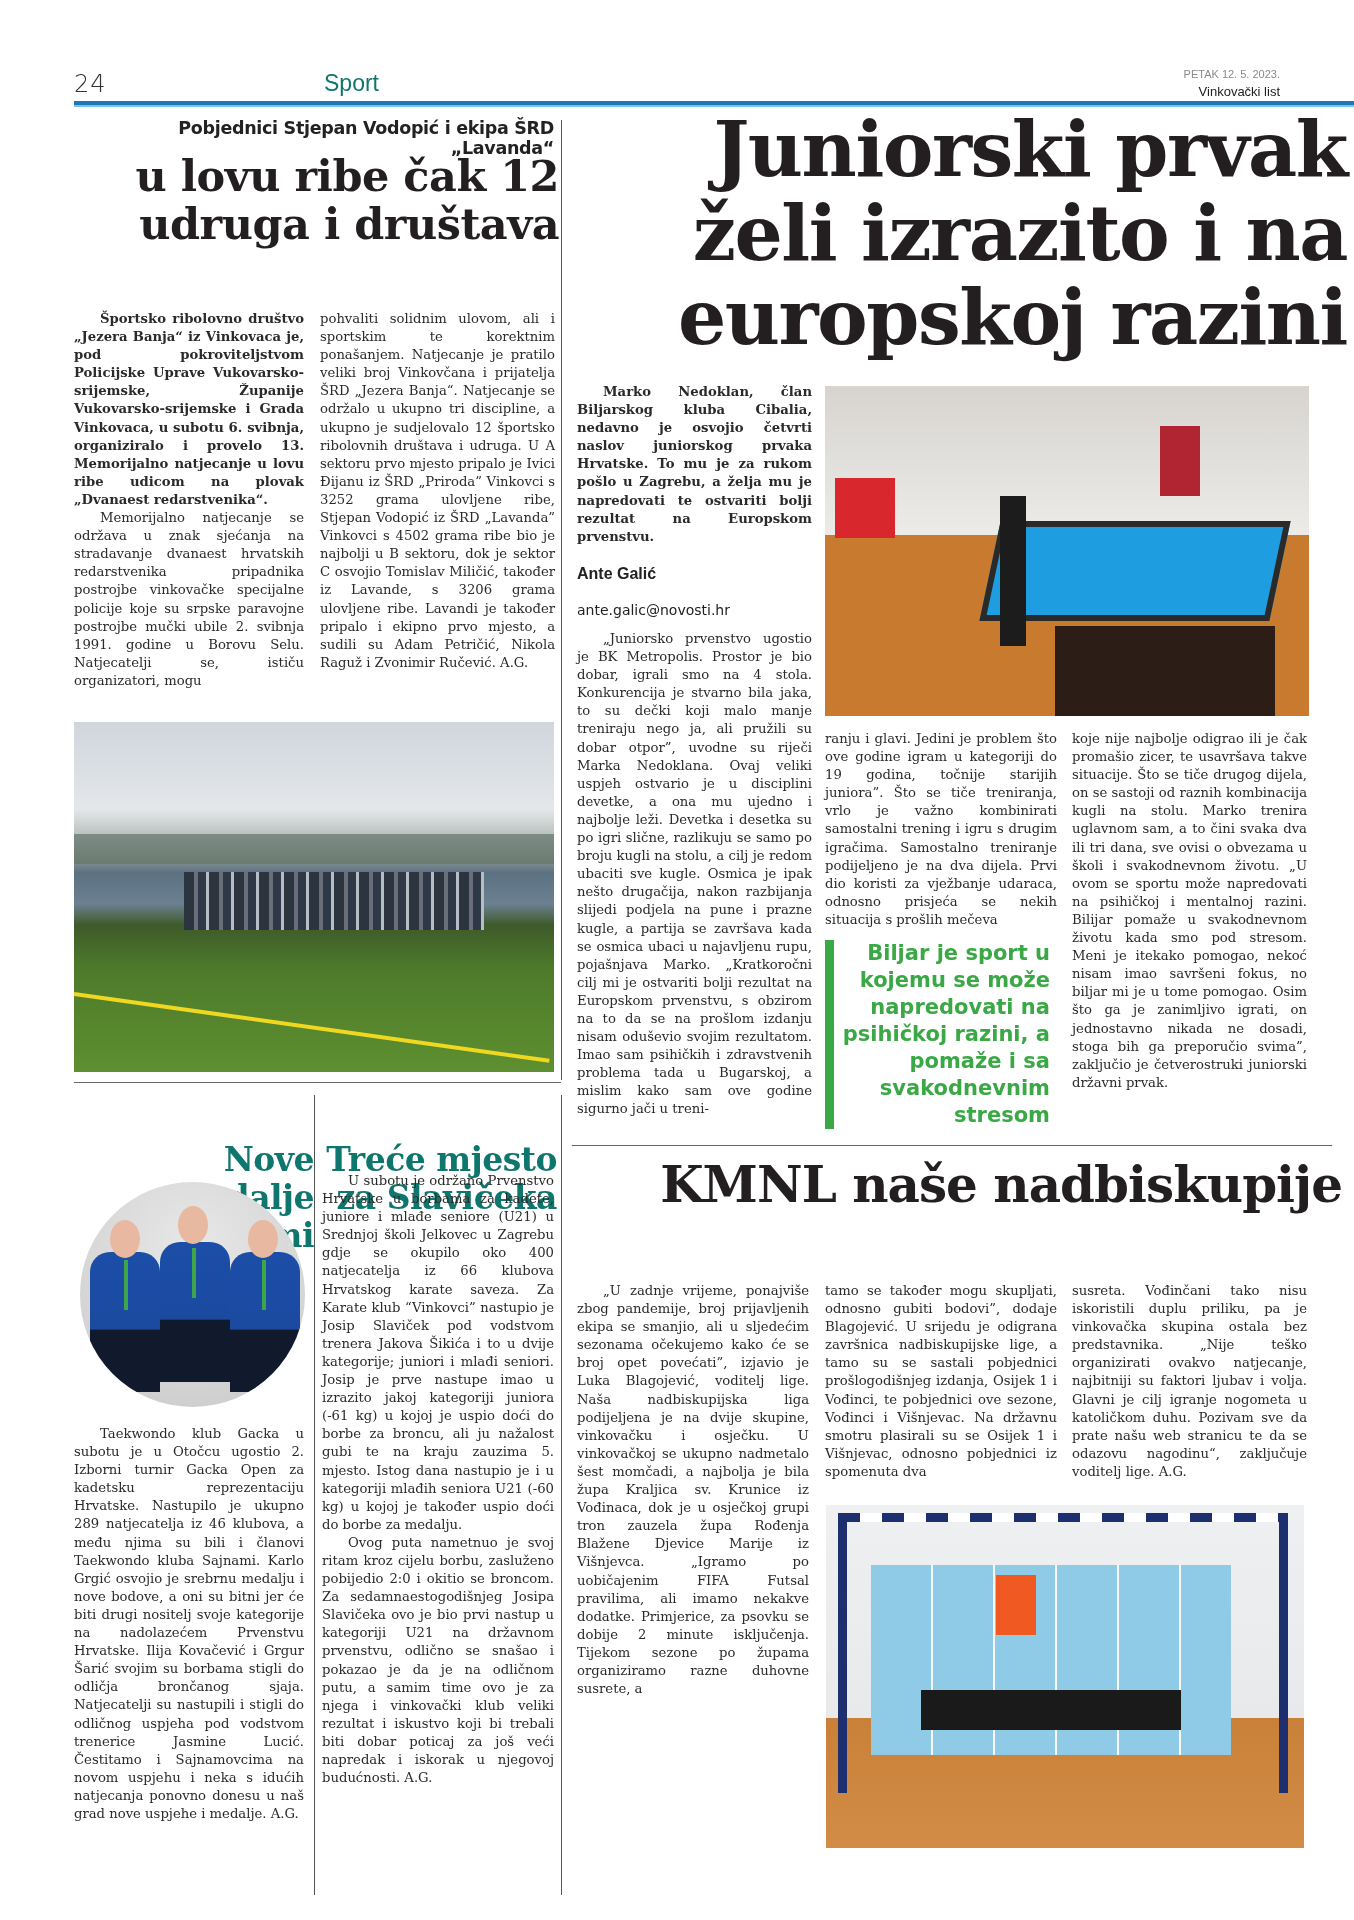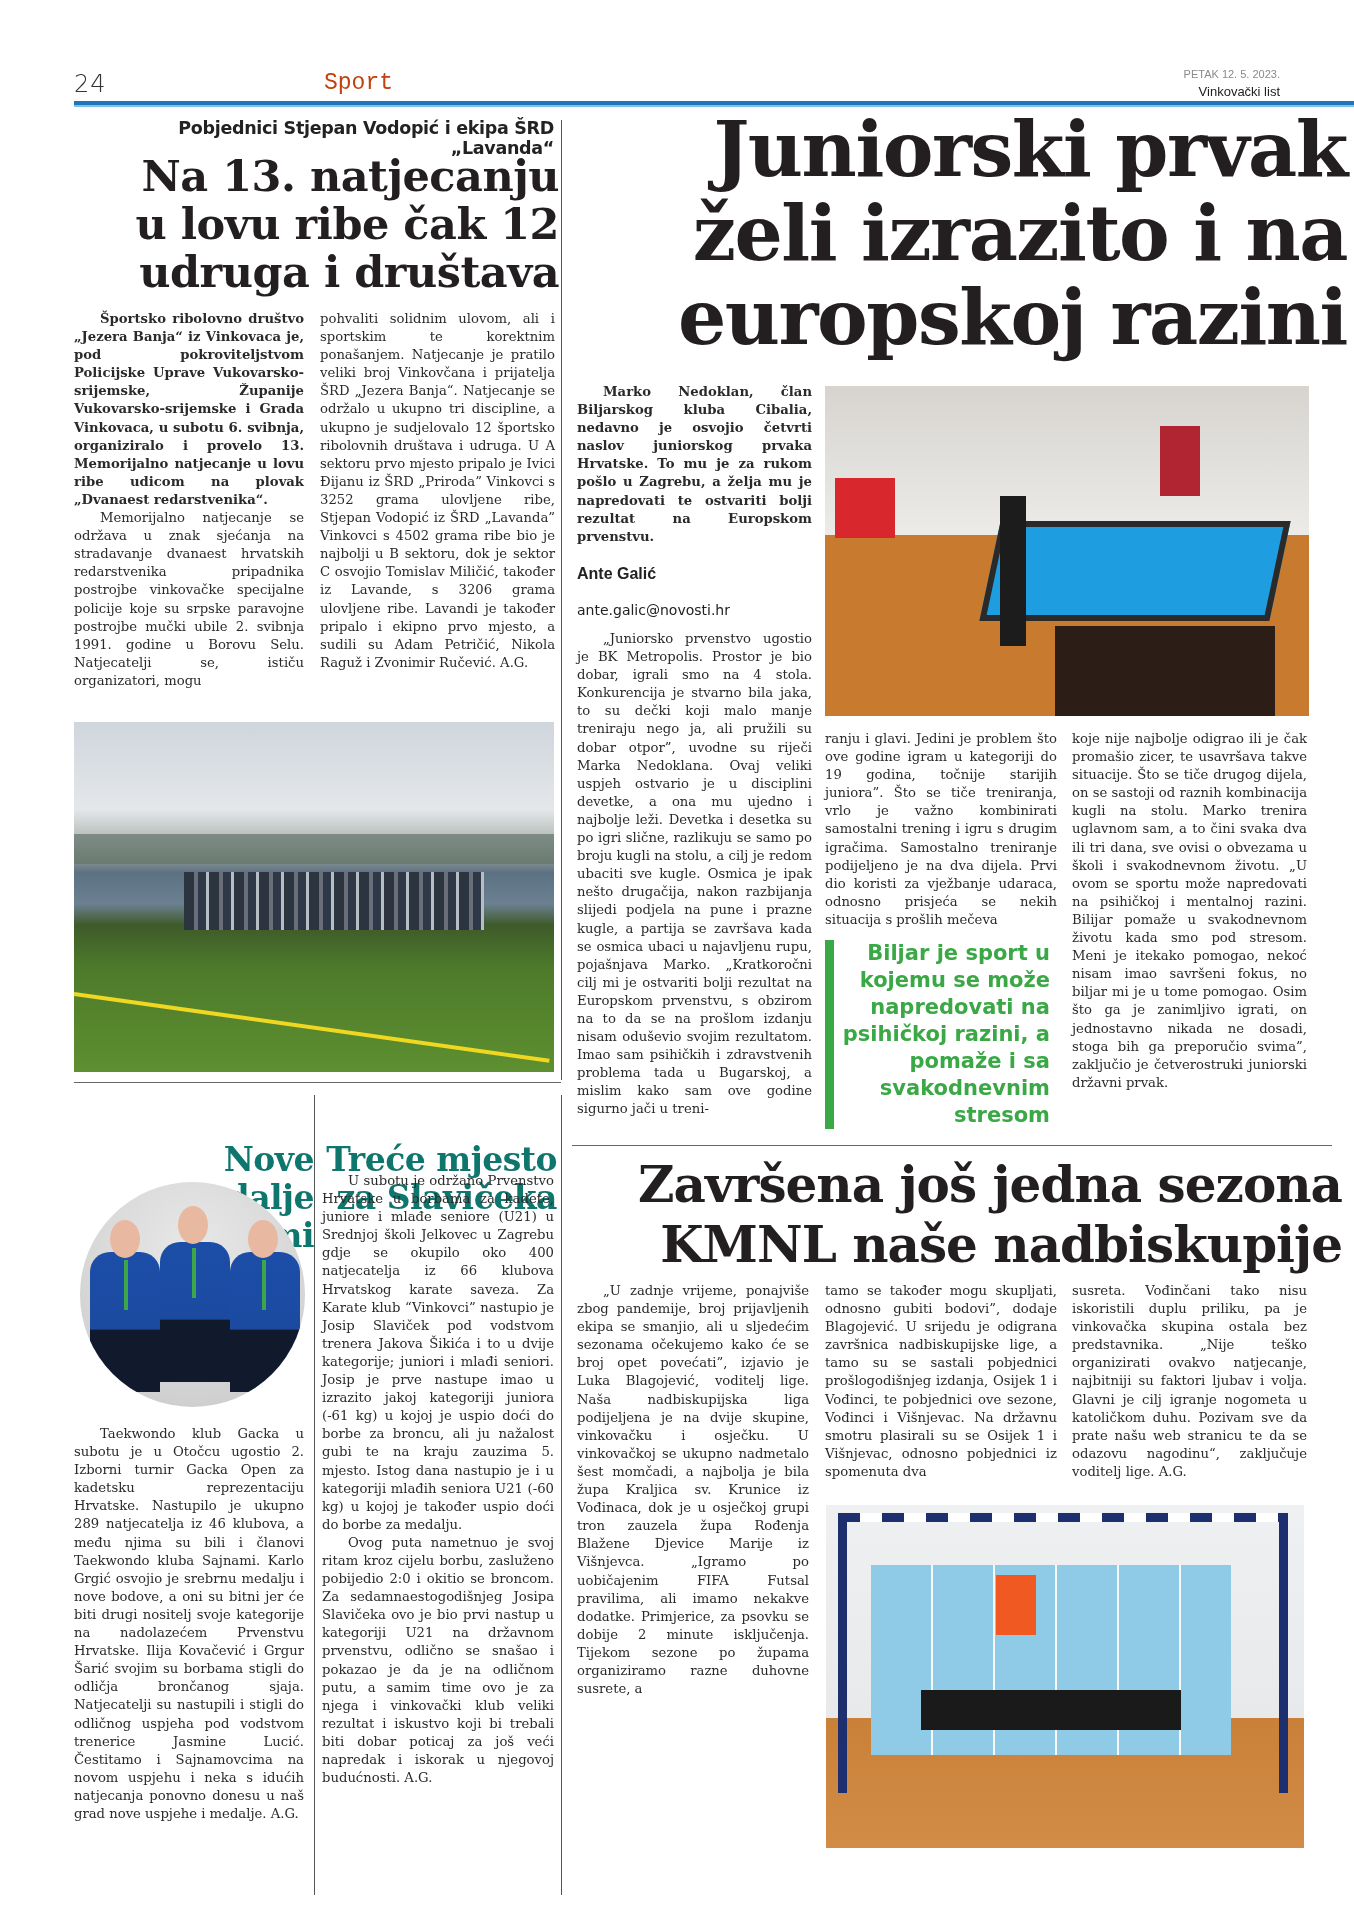--- a/index.html
+++ b/index.html
@@ -3,21 +3,21 @@
 <meta charset="utf-8">
 <style>
   * { box-sizing: border-box; margin: 0; padding: 0; }
   html, body { width: 1354px; height: 1920px; background: #ffffff; overflow: hidden; }
   body { position: relative; font-family: "DejaVu Serif", serif; color: #231f20; }
 
   .abs { position: absolute; text-align: right; }
 
   
   .page-num { left: 74px; top: 70px; font-family: "DejaVu Sans", sans-serif; font-size: 24px; font-weight: 300; color: #333; letter-spacing: 1px; }
-  .section { left: 324px; top: 70px; font-family: Liberation Mono, monospace; font-size: 23px; color: #c2410c; }
+  .section { left: 324px; top: 70px; font-family: Liberation Sans, sans-serif; font-size: 23px; color: #0f766e; }
   .date { right: 74px; top: 68px; font-family: "Liberation Sans", sans-serif; font-size: 11px; color: #8a8a8a; text-align: right; }
   .paper { right: 74px; top: 84px; font-family: "Liberation Sans", sans-serif; font-size: 13px; color: #222; text-align: right; }
   .rule { left: 74px; top: 101px; width: 1280px; height: 6px; background: #1f77b8; border-bottom: 2px solid #7cc3ea; }
 
   .vline { background: #555; width: 1px; }
   .hline { background: #666; height: 1px; }
 
   
   .kicker { font-family: "DejaVu Sans", sans-serif; font-weight: bold; font-size: 17.5px; letter-spacing: -0.3px; color: #222; }
   .head-l { font-family: "DejaVu Serif", serif; font-weight: bold; font-size: 43px; line-height: 48px; letter-spacing: -0.5px; color: #231f20; }
@@ -70,21 +70,20 @@
 
 <div class="abs vline" style="left:561px; top:120px; height:960px;"></div>
 <div class="abs hline" style="left:74px; top:1082px; width:487px;"></div>
 <div class="abs vline" style="left:314px; top:1095px; height:800px;"></div>
 <div class="abs vline" style="left:561px; top:1095px; height:800px;"></div>
 <div class="abs hline" style="left:572px; top:1145px; width:760px;"></div>
 
 <section>
   <div class="abs kicker" style="left:74px; top:118px; width:480px;">Pobjednici Stjepan Vodopić i ekipa ŠRD „Lavanda“</div>
   <h2 class="abs head-l" style="left:74px; top:152px; width:485px;">
-    <div>Na 13. natjecanju</div>
     <div>u lovu ribe čak 12</div>
     <div>udruga i društava</div>
   </h2>
   <div class="abs body" style="left:74px; top:310px; width:230px;">
     <p class="lead">Športsko ribolovno društvo „Jezera Banja“ iz Vinkovaca je, pod pokroviteljstvom Policijske Uprave Vukovarsko-srijemske, Županije Vukovarsko-srijemske i Grada Vinkovaca, u subotu 6. svibnja, organiziralo i provelo 13. Memorijalno natjecanje u lovu ribe udicom na plovak „Dvanaest redarstvenika“.</p>
     <p>Memorijalno natjecanje se održava u znak sjećanja na stradavanje dvanaest hrvatskih redarstvenika pripadnika postrojbe vinkovačke specijalne policije koje su srpske paravojne postrojbe mučki ubile 2. svibnja 1991. godine u Borovu Selu. Natjecatelji se, ističu organizatori, mogu</p>
   </div>
   <div class="abs body" style="left:320px; top:310px; width:235px;">
     <p style="text-indent:0">pohvaliti solidnim ulovom, ali i sportskim te korektnim ponašanjem. Natjecanje je pratilo veliki broj Vinkovčana i prijatelja ŠRD „Jezera Banja“. Natjecanje se održalo u ukupno tri discipline, a ukupno je sudjelovalo 12 športsko ribolovnih društava i udruga. U A sektoru prvo mjesto pripalo je Ivici Đijanu iz ŠRD „Priroda” Vinkovci s 3252 grama ulovljene ribe, Stjepan Vodopić iz ŠRD „Lavanda” Vinkovci s 4502 grama ribe bio je najbolji u B sektoru, dok je sektor C osvojio Tomislav Miličić, također iz Lavande, s 3206 grama ulovljene ribe. Lavandi je također pripalo i ekipno prvo mjesto, a sudili su Adam Petričić, Nikola Raguž i Zvonimir Ručević. A.G.</p>
   </div>
@@ -153,21 +152,20 @@
     <div>za Slavičeka</div>
   </h3>
   <div class="abs body" style="left:322px; top:1172px; width:232px;">
     <p>U subotu je održano Prvenstvo Hrvatske u borbama za kadete, juniore i mlađe seniore (U21) u Srednjoj školi Jelkovec u Zagrebu gdje se okupilo oko 400 natjecatelja iz 66 klubova Hrvatskog karate saveza. Za Karate klub “Vinkovci” nastupio je Josip Slaviček pod vodstvom trenera Jakova Šikića i to u dvije kategorije; juniori i mlađi seniori. Josip je prve nastupe imao u izrazito jakoj kategoriji juniora (-61 kg) u kojoj je uspio doći do borbe za broncu, ali ju nažalost gubi te na kraju zauzima 5. mjesto. Istog dana nastupio je i u kategoriji mlađih seniora U21 (-60 kg) u kojoj je također uspio doći do borbe za medalju.</p>
     <p>Ovog puta nametnuo je svoj ritam kroz cijelu borbu, zasluženo pobijedio 2:0 i okitio se broncom. Za sedamnaestogodišnjeg Josipa Slavičeka ovo je bio prvi nastup u kategoriji U21 na državnom prvenstvu, odlično se snašao i pokazao je da je na odličnom putu, a samim time ovo je za njega i vinkovački klub veliki rezultat i iskustvo koji bi trebali biti dobar poticaj za još veći napredak i iskorak u njegovoj budućnosti. A.G.</p>
   </div>
 </section>
 
 <section>
   <h2 class="abs head-lg2" style="left:572px; top:1155px; width:770px;">
-    <div>Završena još jedna sezona</div>
     <div>KMNL naše nadbiskupije</div>
   </h2>
   <div class="abs body" style="left:577px; top:1282px; width:232px;">
     <p>„U zadnje vrijeme, ponajviše zbog pandemije, broj prijavljenih ekipa se smanjio, ali u sljedećim sezonama očekujemo kako će se broj opet povećati”, izjavio je Luka Blagojević, voditelj lige. Naša nadbiskupijska liga podijeljena je na dvije skupine, vinkovačku i osječku. U vinkovačkoj se ukupno nadmetalo šest momčadi, a najbolja je bila župa Kraljica sv. Krunice iz Vođinaca, dok je u osječkoj grupi tron zauzela župa Rođenja Blažene Djevice Marije iz Višnjevca. „Igramo po uobičajenim FIFA Futsal pravilima, ali imamo nekakve dodatke. Primjerice, za psovku se dobije 2 minute isključenja. Tijekom sezone po župama organiziramo razne duhovne susrete, a</p>
   </div>
   <div class="abs body" style="left:825px; top:1282px; width:232px;">
     <p style="text-indent:0">tamo se također mogu skupljati, odnosno gubiti bodovi”, dodaje Blagojević. U srijedu je odigrana završnica nadbiskupijske lige, a tamo su se sastali pobjednici prošlogodišnjeg izdanja, Osijek 1 i Vođinci, te pobjednici ove sezone, Vođinci i Višnjevac. Na državnu smotru plasirali su se Osijek 1 i Višnjevac, odnosno pobjednici iz spomenuta dva</p>
   </div>
   <div class="abs body" style="left:1072px; top:1282px; width:235px;">
     <p style="text-indent:0">susreta. Vođinčani tako nisu iskoristili duplu priliku, pa je vinkovačka skupina ostala bez predstavnika. „Nije teško organizirati ovakvo natjecanje, najbitniji su faktori ljubav i volja. Glavni je cilj igranje nogometa u katoličkom duhu. Pozivam sve da prate našu web stranicu te da se odazovu nagodinu“, zaključuje voditelj lige. A.G.</p>

